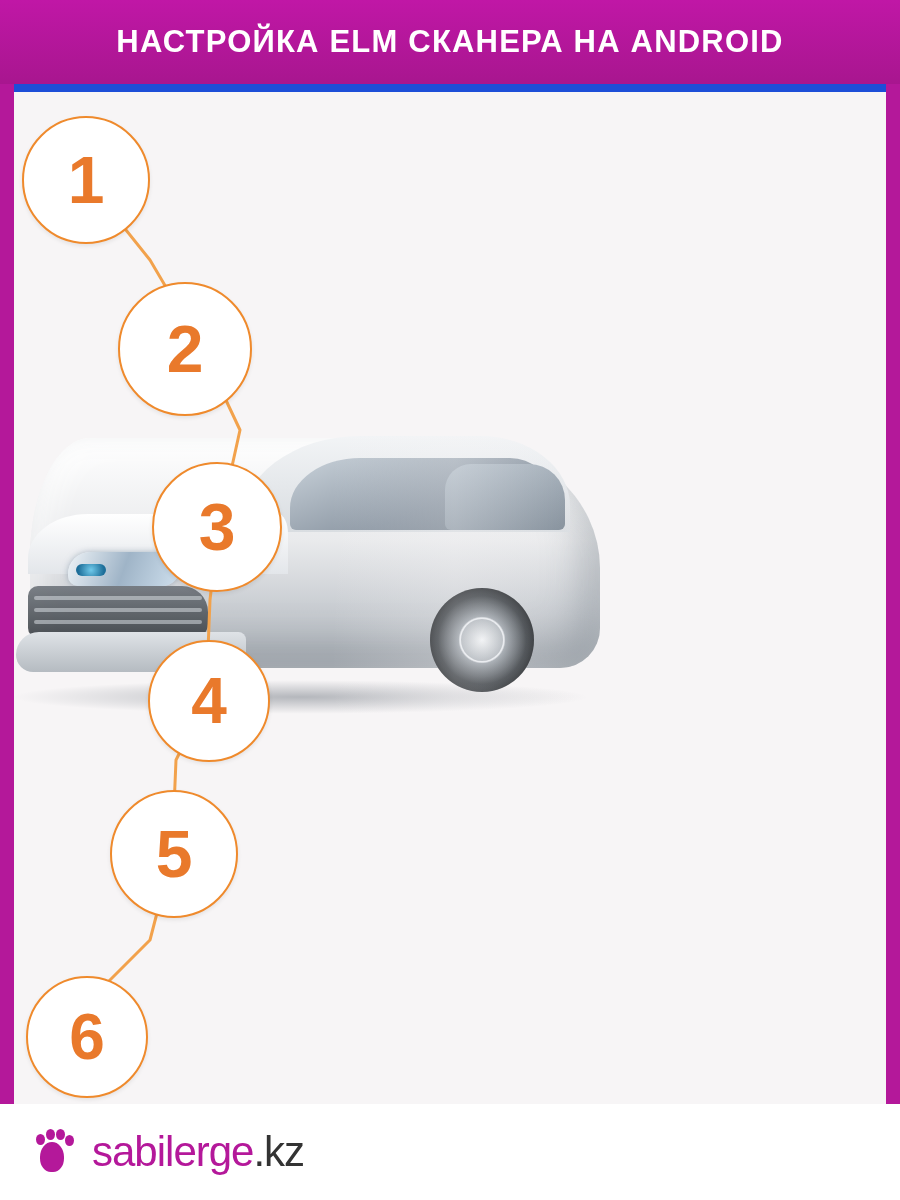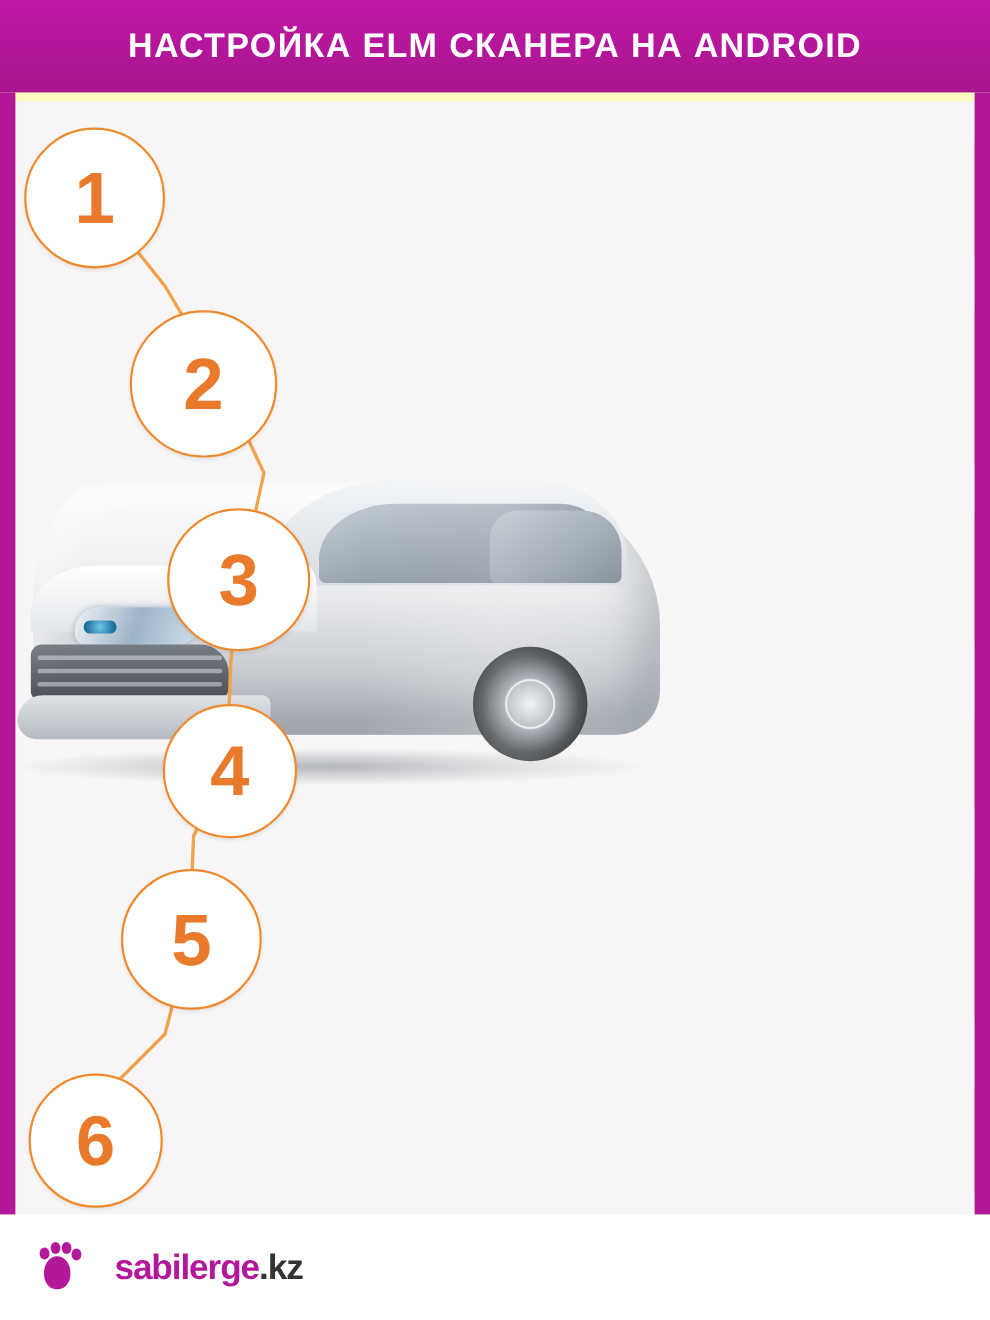--- a/index.html
+++ b/index.html
@@ -5,21 +5,21 @@
   * { box-sizing: border-box; margin: 0; padding: 0; }
   html, body {
     width: 900px; height: 1200px;
     font-family: "Liberation Sans", sans-serif;
     background: #ffffff;
     overflow: hidden;
   }
   #page {
     position: relative;
     width: 900px; height: 1200px;
-    background: #fef9c3;
+    background: #1d4ed8;
     overflow: hidden;
   }
 
   
   .header {
     position: absolute; left: 0; top: 0;
     width: 900px; height: 84px;
     background: #b4189a;
     background: linear-gradient(180deg,#c017a6 0%, #a8168f 100%);
     display: flex; align-items: center; justify-content: center;
@@ -322,22 +322,22 @@
   .paw-toes { position: absolute; left: 2px; top: 2px; width: 34px; height: 16px; }
   .paw-toes i {
     position: absolute; width: 9px; height: 11px; border-radius: 50%;
     background: #b4189a; display: block;
   }
   .paw-toes i:nth-child(1){ left: 0; top: 6px; }
   .paw-toes i:nth-child(2){ left: 10px; top: 1px; }
   .paw-toes i:nth-child(3){ left: 20px; top: 1px; }
   .paw-toes i:nth-child(4){ left: 29px; top: 7px; }
   .footer-text {
-    font-size: 32px; font-weight: bold; letter-spacing: -1px;
-    margin-left: 18px;
+    font-size: 42px; font-weight: normal; letter-spacing: -1px;
+    margin-left: 6px;
   }
   .footer-text .name { color: #b4189a; }
   .footer-text .tld { color: #333333; }
 
   
   .rail-l { position: absolute; left: 0; top: 84px; width: 14px; height: 1020px; background: #b4189a; z-index: 35; }
   .rail-r { position: absolute; right: 0; top: 84px; width: 14px; height: 1020px; background: #b4189a; z-index: 35; }
 </style>
 </head>
 <body>

